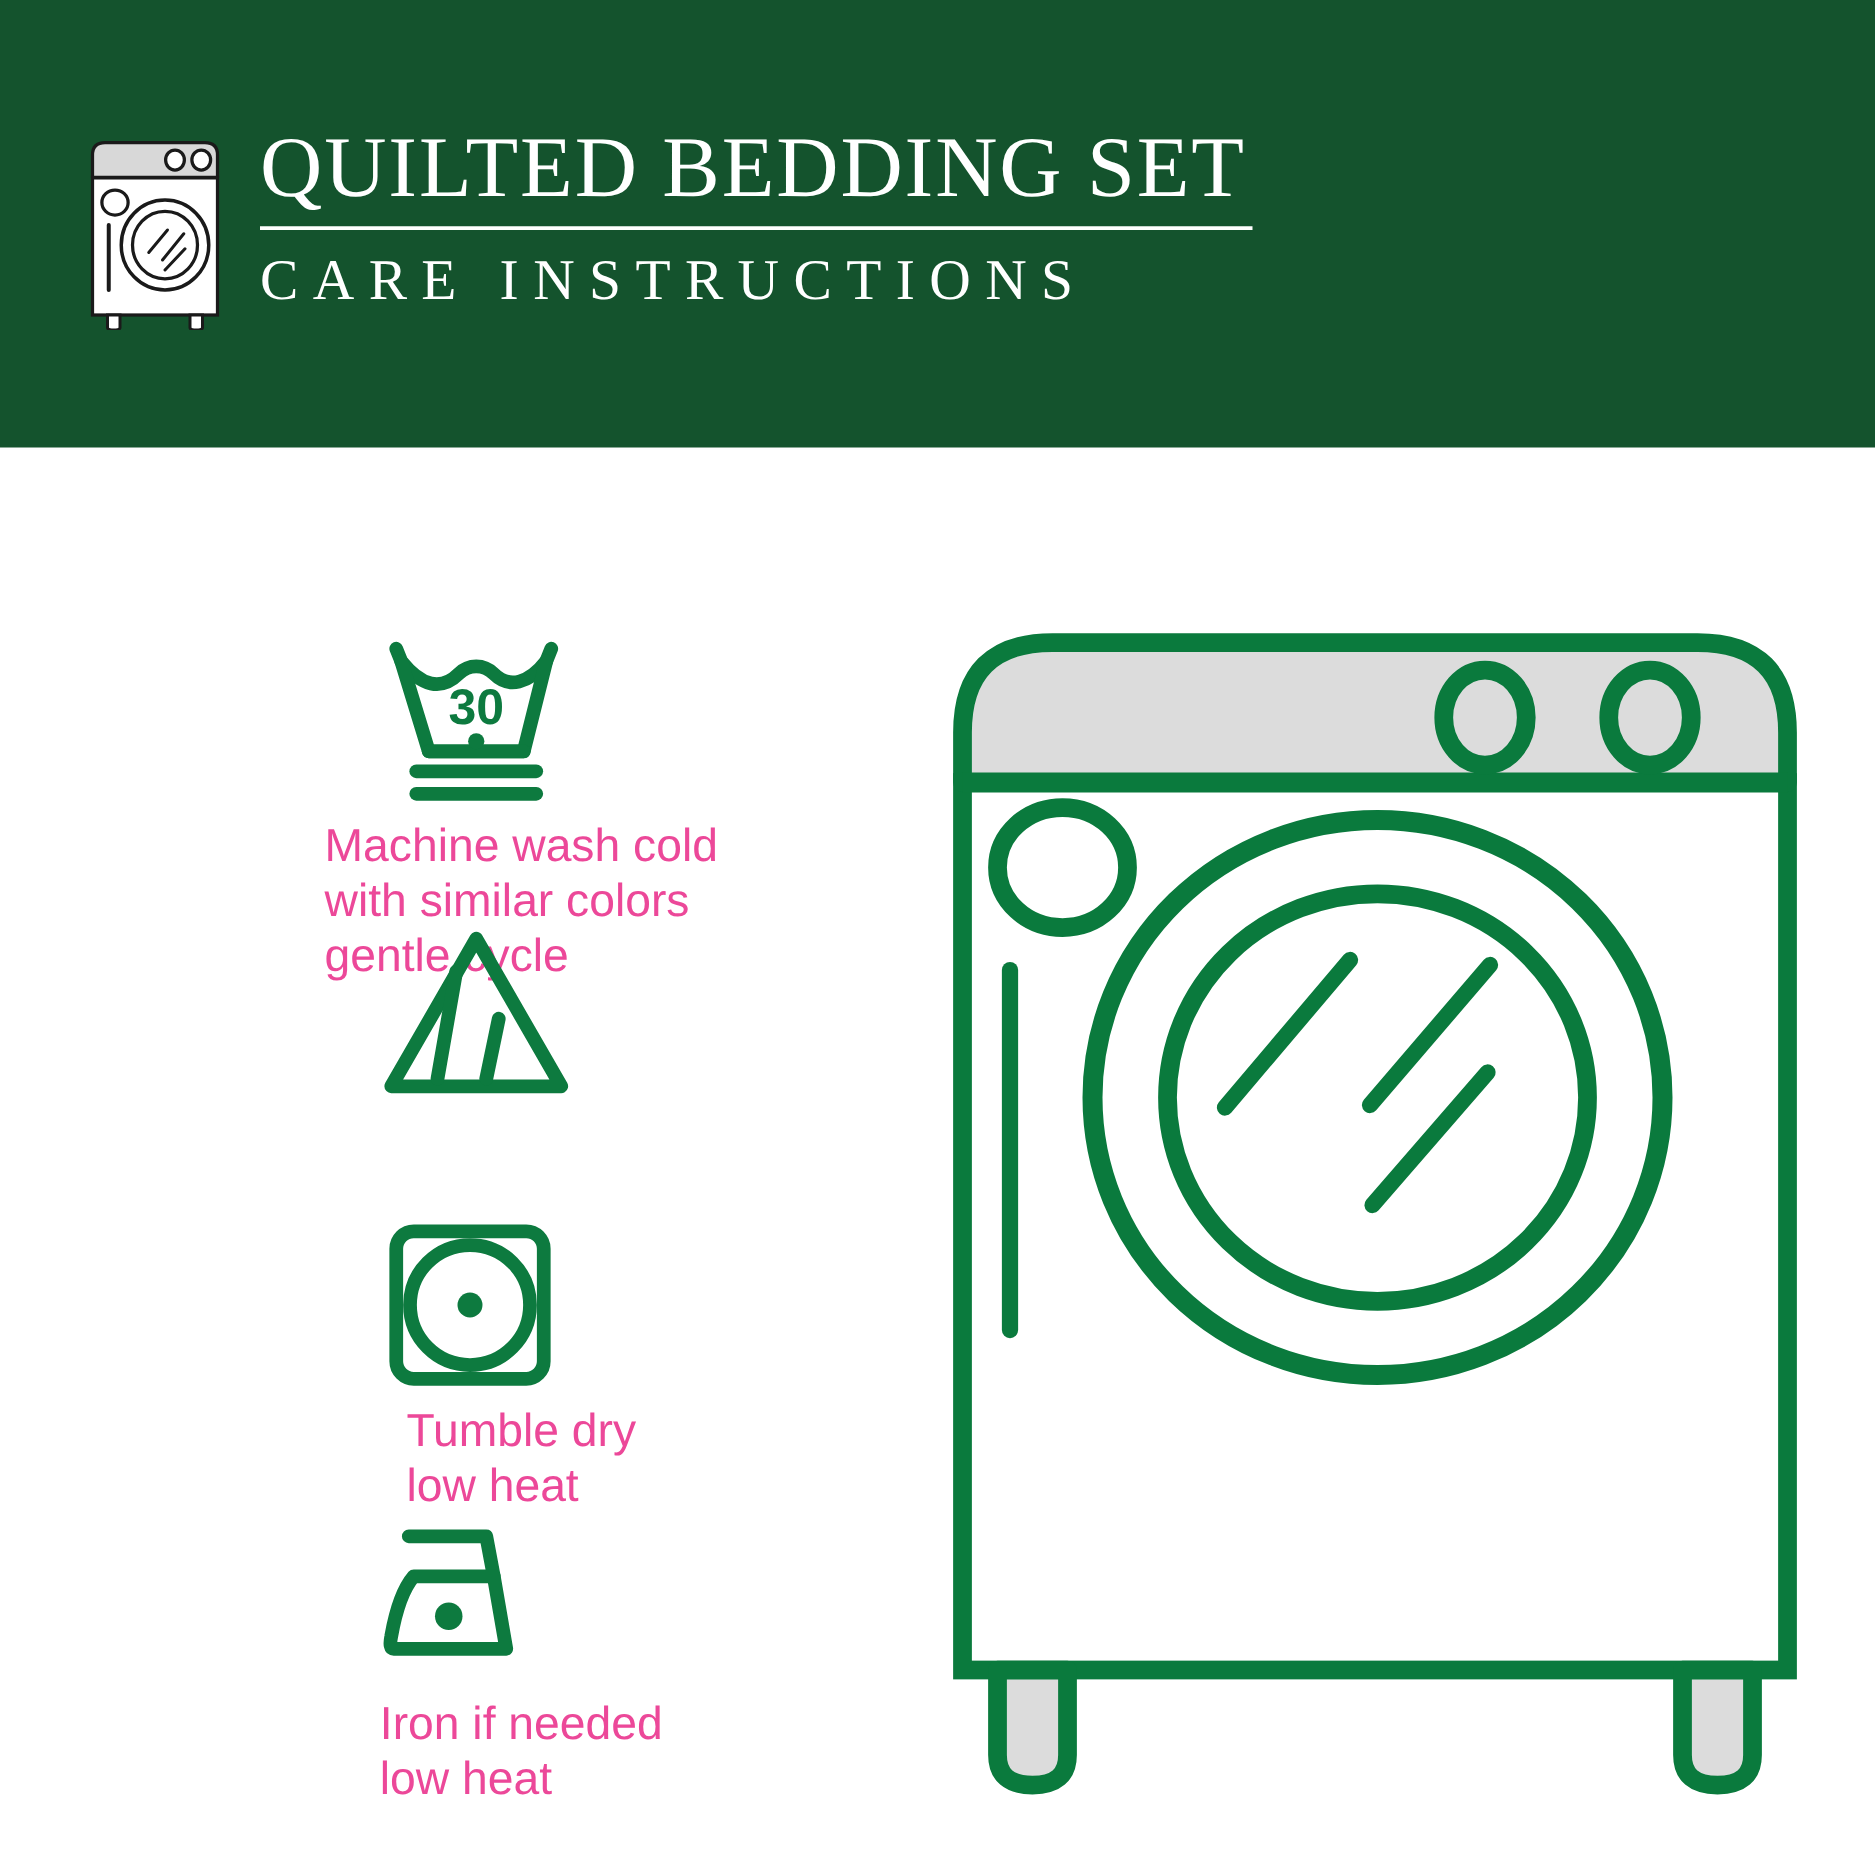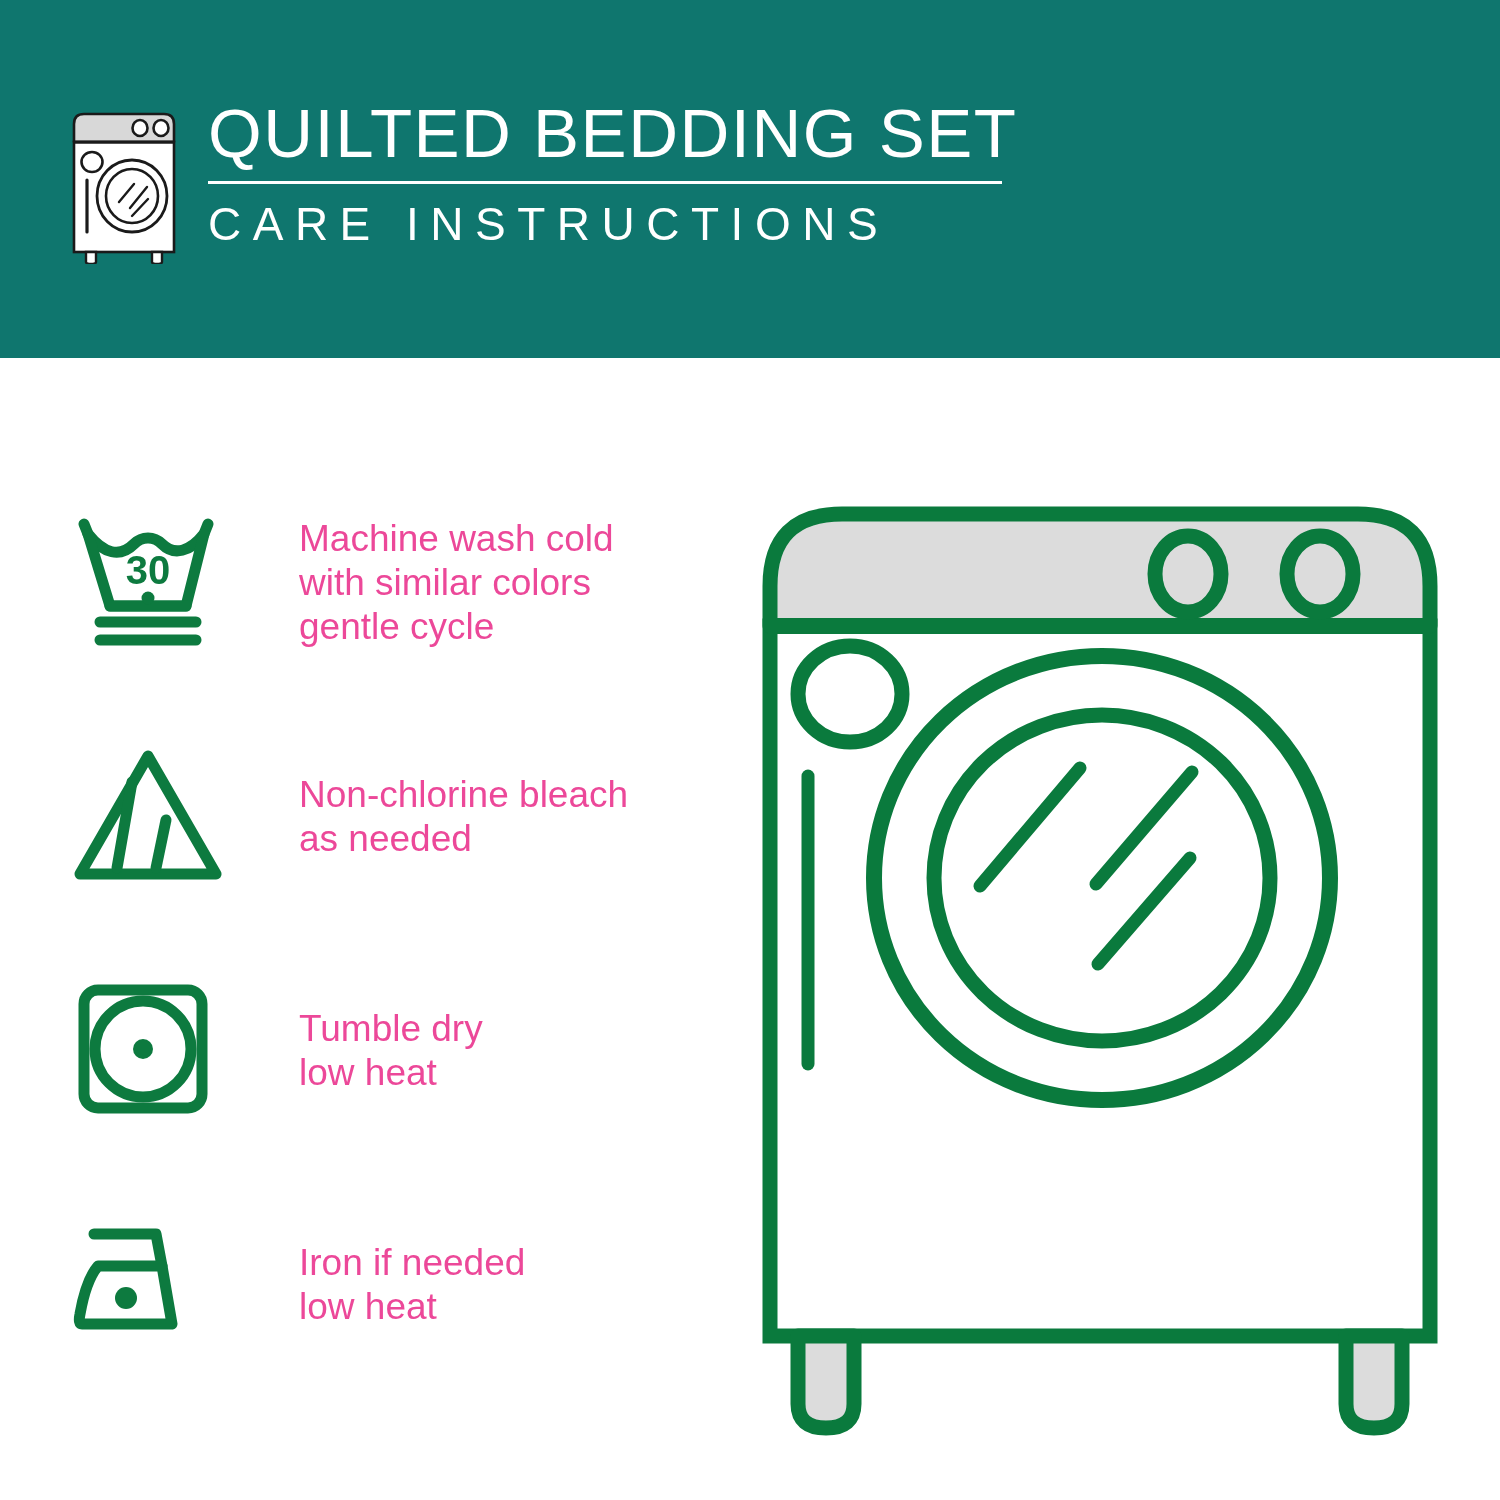--- a/index.html
+++ b/index.html
@@ -18,21 +18,22 @@
     overflow: hidden;
   }
 
   
   .header-band {
     position: absolute;
     left: 0;
     top: 0;
     width: 1500px;
     height: 358px;
-    background: #0f766e;
+    background: #14532d;
+    font-family: Liberation Serif, serif;
   }
   .header-inner {
     position: absolute;
     left: 62px;
     top: 96px;
     width: 1000px;
     height: 185px;
     display: flex;
     flex-direction: row;
     align-items: flex-start;
@@ -83,20 +84,21 @@
 
   
   .care-list {
     position: absolute;
     left: 70px;
     top: 142px;
     width: 640px;
   }
   .care-row {
     display: flex;
+    flex-direction: column;
     align-items: center;
     height: 165px;
     margin-bottom: 69px;
   }
   .care-row:last-child {
     margin-bottom: 0;
   }
   .care-symbol {
     flex: 0 0 auto;
     width: 175px;
@@ -200,22 +202,20 @@
           <svg viewBox="0 0 160 150" width="160" height="150" xmlns="http://www.w3.org/2000/svg">
             <g fill="none" stroke="#0d7a3f" stroke-width="11" stroke-linecap="round" stroke-linejoin="round">
 
               <path d="M78 14 L146 132 L10 132 Z"></path>
 
               <line x1="62" y1="40" x2="47" y2="126"></line>
               <line x1="96" y1="78" x2="86" y2="126"></line>
             </g>
           </svg>
         </div>
-        <div class="care-label">Non-chlorine bleach
-as needed</div>
       </div>
 
       <div class="care-row">
         <div class="care-symbol">
           <svg viewBox="0 0 160 150" width="160" height="150" xmlns="http://www.w3.org/2000/svg">
             <g fill="none" stroke="#0d7a3f" stroke-width="11" stroke-linejoin="round">
               <rect x="14" y="14" width="118" height="118" rx="14" ry="14"></rect>
               <circle cx="73" cy="73" r="48"></circle>
             </g>
             <circle cx="73" cy="73" r="10" fill="#0d7a3f"></circle>

